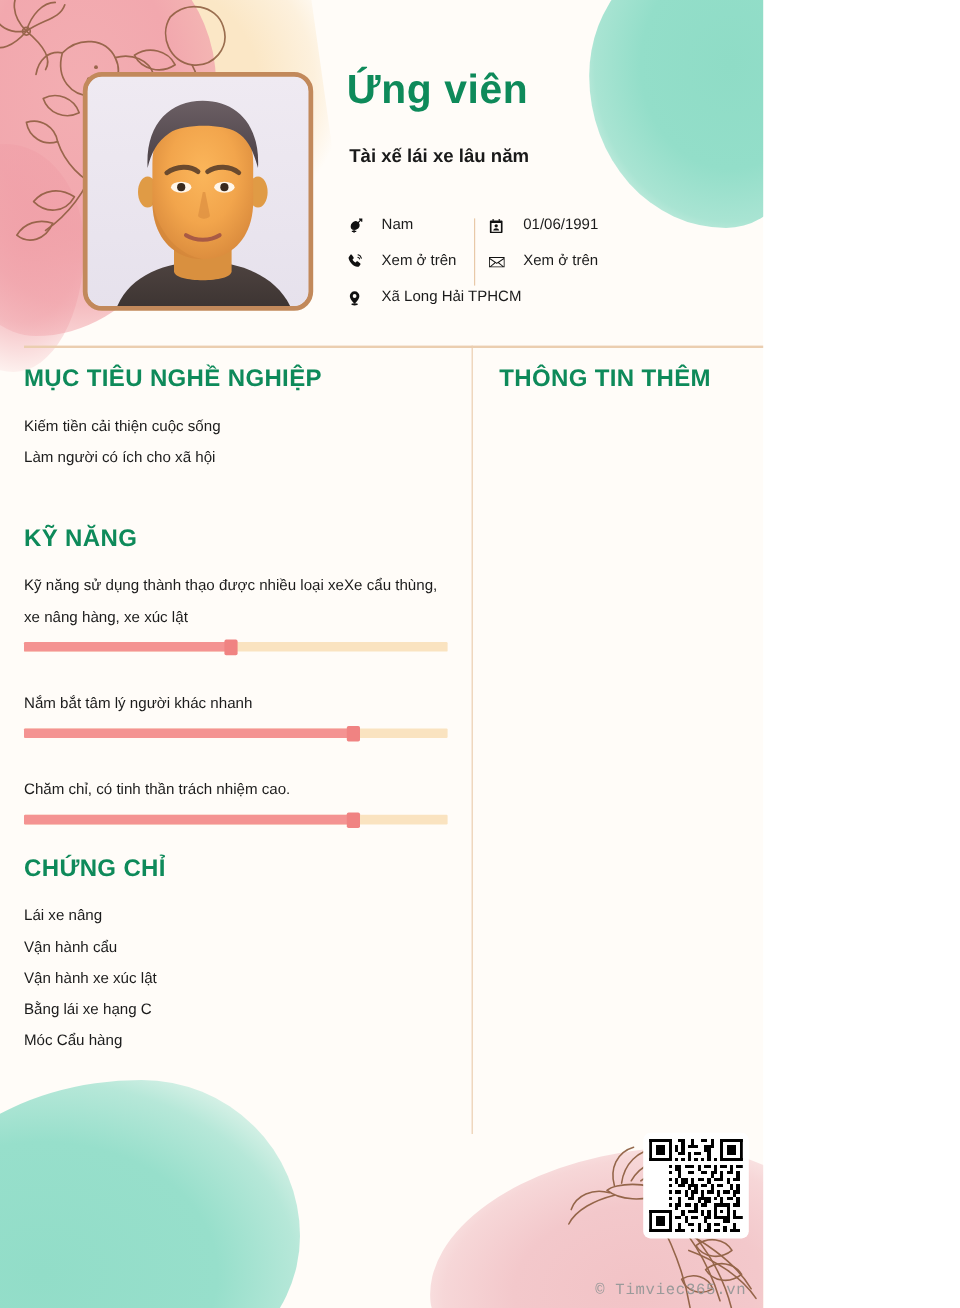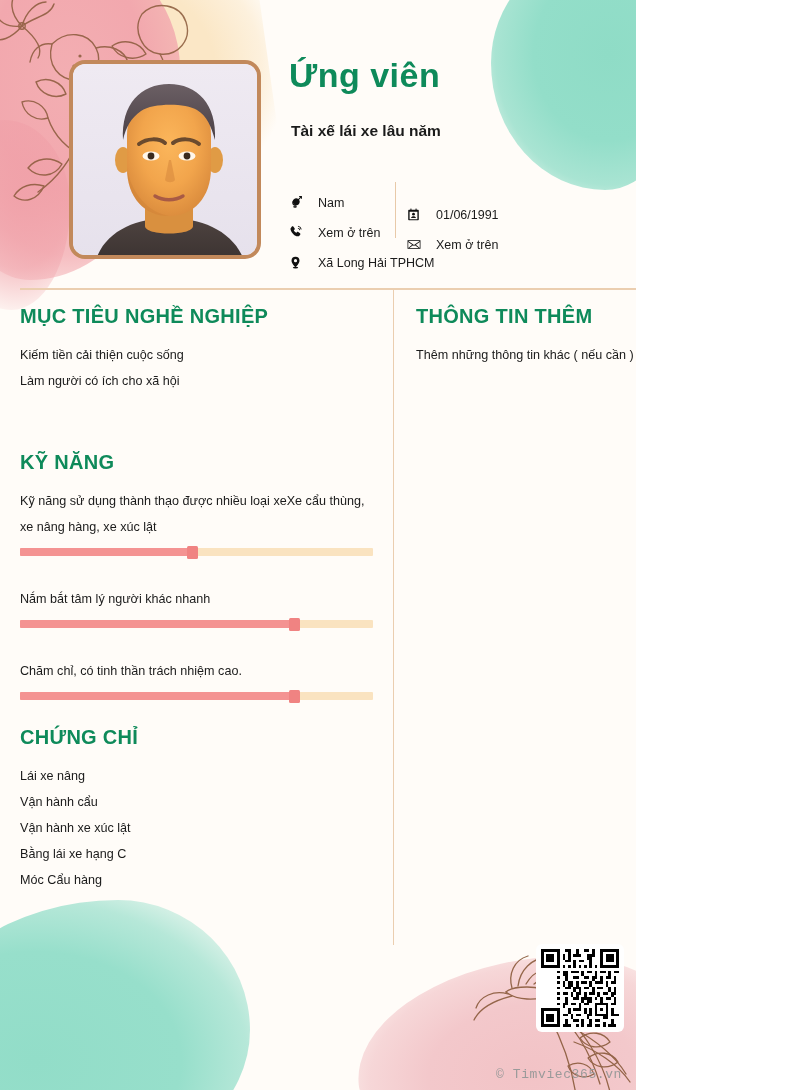--- a/index.html
+++ b/index.html
@@ -93,23 +93,23 @@
   }
   .jobtitle {
     position: absolute; left: 291px; top: 122px;
     font-size: 15.5px; font-weight: 700; color: #1a1a1a;
     white-space: nowrap;
   }
 
   .contacts { position: absolute; left: 289px; top: 180px; width: 470px; }
   .contact-col { position: absolute; top: 0; }
   .contact-col.left { left: 0; width: 118px; }
-  .contact-col.right { left: 118px; margin-top: 12px; }
+  .contact-col.right { left: 118px; }
   .contact-row {
-    display: flex; align-items: flex-end;
+    display: flex; align-items: flex-start;
     height: 30px;
     font-size: 12.5px; color: #1b1b1b;
     white-space: nowrap;
   }
   .contact-row .ic {
     width: 20px; min-width: 20px; height: 16px;
     display: flex; align-items: center; justify-content: flex-start;
     margin-right: 9px;
   }
   .contact-divider {
@@ -130,21 +130,21 @@
   
   .col-left { position: absolute; left: 20px; top: 305px; width: 353px; }
   .col-right { position: absolute; left: 416px; top: 305px; width: 360px; }
 
   .sec-title {
     font-size: 20px; font-weight: 700; color: #0E8A5A;
     letter-spacing: .3px; margin: 0 0 14px 0;
     text-transform: uppercase;
   }
   .sec { margin-bottom: 26px; }
-  .sec-kn { margin-top: 57px; }
+  .sec-kn { margin-top: 44px; }
   .p-block { font-size: 12.6px; color: #1b1b1b; line-height: 26px; }
 
   
   .skill { margin-bottom: 6px; }
   .skill-name { font-size: 12.6px; color: #1b1b1b; line-height: 26px; margin-bottom: 8px; }
   .bar-track {
     position: relative; width: 353px; height: 8px;
     background: #FAE3C0; border-radius: 1px;
   }
   .bar-fill {
@@ -431,21 +431,20 @@
       <div class="cert-item">Vận hành cẩu</div>
       <div class="cert-item">Vận hành xe xúc lật</div>
       <div class="cert-item">Bằng lái xe hạng C</div>
       <div class="cert-item">Móc Cẩu hàng</div>
     </div>
   </div>
 
   <div class="col-right">
     <div class="sec">
       <div class="sec-title">THÔNG TIN THÊM</div>
-      <div class="p-block">Thêm những thông tin khác ( nếu cần )</div>
     </div>
   </div>
 
   <div class="qr">
     <svg viewBox="0 0 29 29" shape-rendering="crispEdges">
       <rect width="29" height="29" fill="#ffffff"></rect>
       <g fill="#000000">
 
         <rect x="0" y="0" width="7" height="1"></rect>
           <rect x="0" y="6" width="7" height="1"></rect>

